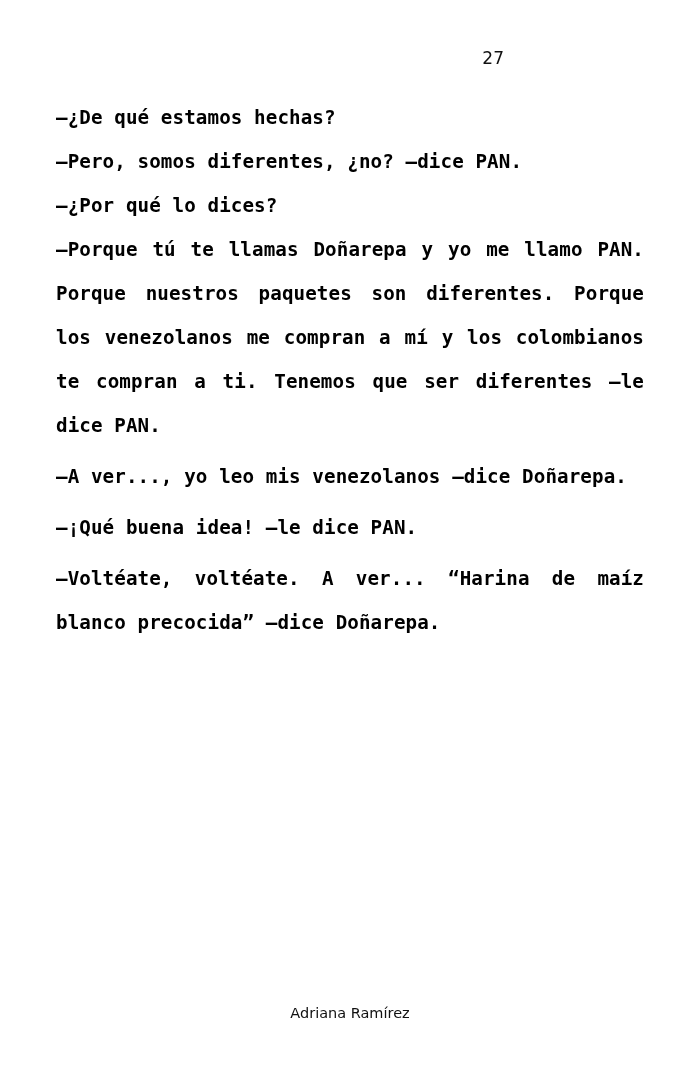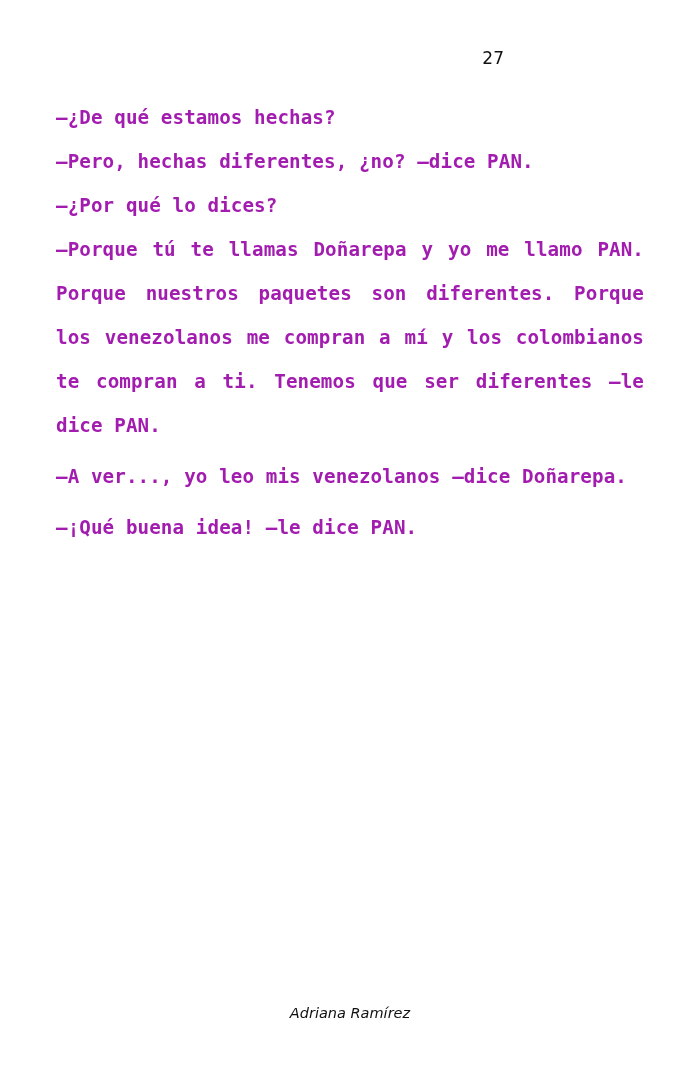--- a/index.html
+++ b/index.html
@@ -33,21 +33,21 @@
   .body-text {
     position: absolute;
     top: 96px;
     left: 56px;
     width: 588px;
   }
   .para {
     font-family: "DejaVu Sans Mono", monospace;
     font-size: 19.2px;
     line-height: 44px;
-    color: #a21caf;
+    color: #000000;
     margin: 0 0 0 0;
     text-align: justify;
     text-justify: inter-word;
     letter-spacing: 0.1px;
     font-weight: 600;
   }
   .para + .para {
     margin-top: 0px;
   }
   
@@ -56,34 +56,34 @@
   }
   .footer {
     position: absolute;
     bottom: 44px;
     left: 0;
     width: 700px;
     text-align: center;
     font-family: "DejaVu Sans", sans-serif;
     font-size: 14.5px;
     color: #111111;
-    font-style: italic;
   }
 </style>
 </head>
 <body>
 
 <div class="page">
 
   <div class="page-number">27</div>
 
   <div class="body-text">
     <p class="para">—¿De qué estamos hechas?</p>
-    <p class="para">—Pero, hechas diferentes, ¿no? —dice PAN.</p>
+    <p class="para">—Pero, somos diferentes, ¿no? —dice PAN.</p>
     <p class="para">—¿Por qué lo dices?</p>
     <p class="para">—Porque tú te llamas Doñarepa y yo me llamo PAN. Porque nuestros paquetes son diferentes. Porque los venezolanos me compran a mí y los colombianos te compran a ti. Tenemos que ser diferentes —le dice PAN.</p>
     <p class="para gap-large">—A ver..., yo leo mis venezolanos —dice Doñarepa.</p>
     <p class="para gap-large">—¡Qué buena idea! —le dice PAN.</p>
+    <p class="para gap-large">—Voltéate, voltéate. A ver... “Harina de maíz blanco precocida” —dice Doñarepa.</p>
   </div>
 
   <div class="footer">Adriana Ramírez</div>
 
 </div>
 
 </body></html>

